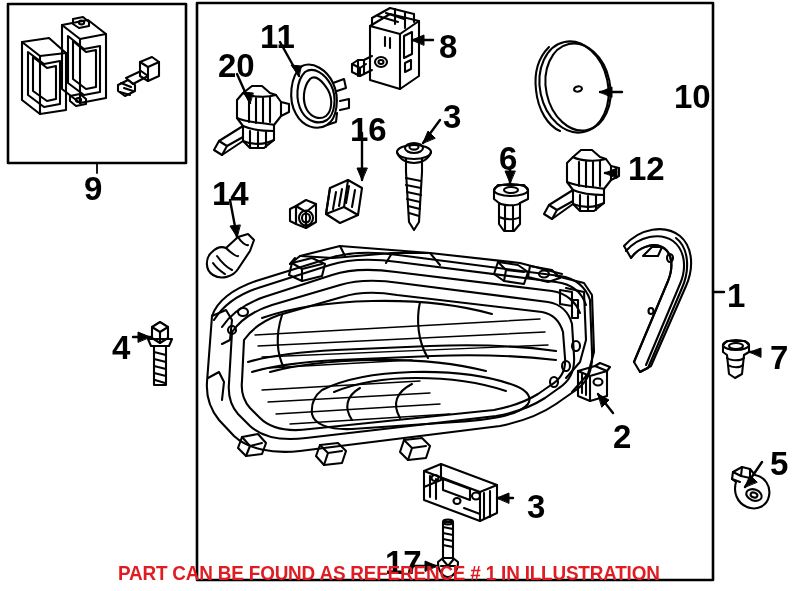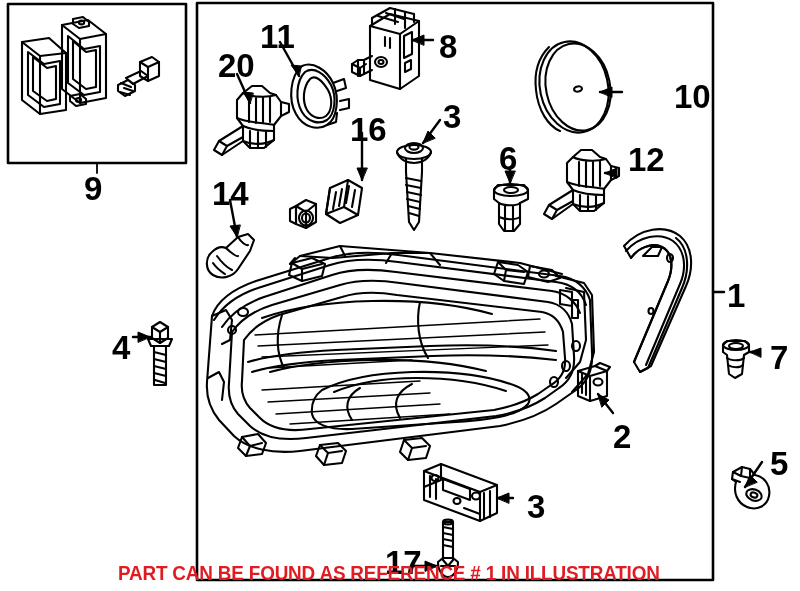--- a/index.html
+++ b/index.html
@@ -376,21 +376,21 @@
   <div class="callout big" style="left:613px; top:420px;">2</div>
   <div class="callout big" style="left:443px; top:100px;">3</div>
   <div class="callout big" style="left:112px; top:331px;">4</div>
   <div class="callout big" style="left:770px; top:447px;">5</div>
   <div class="callout big" style="left:499px; top:142px;">6</div>
   <div class="callout big" style="left:770px; top:341px;">7</div>
   <div class="callout big" style="left:439px; top:30px;">8</div>
   <div class="callout big" style="left:84px;  top:172px;">9</div>
   <div class="callout big" style="left:674px; top:80px;">10</div>
   <div class="callout big" style="left:260px; top:20px;">11</div>
-  <div class="callout big" style="left:628px; top:143px;">12</div>
+  <div class="callout big" style="left:628px; top:152px;">12</div>
   <div class="callout big" style="left:218px; top:49px;">20</div>
   <div class="callout big" style="left:212px; top:177px;">14</div>
   <div class="callout big" style="left:350px; top:113px;">16</div>
   <div class="callout big" style="left:527px; top:490px;">3</div>
   <div class="callout big" style="left:385px; top:546px;text-align:center;">17</div>
 
   <div class="footer-note">PART CAN BE FOUND AS REFERENCE # 1 IN ILLUSTRATION</div>
 
 </div>
 

